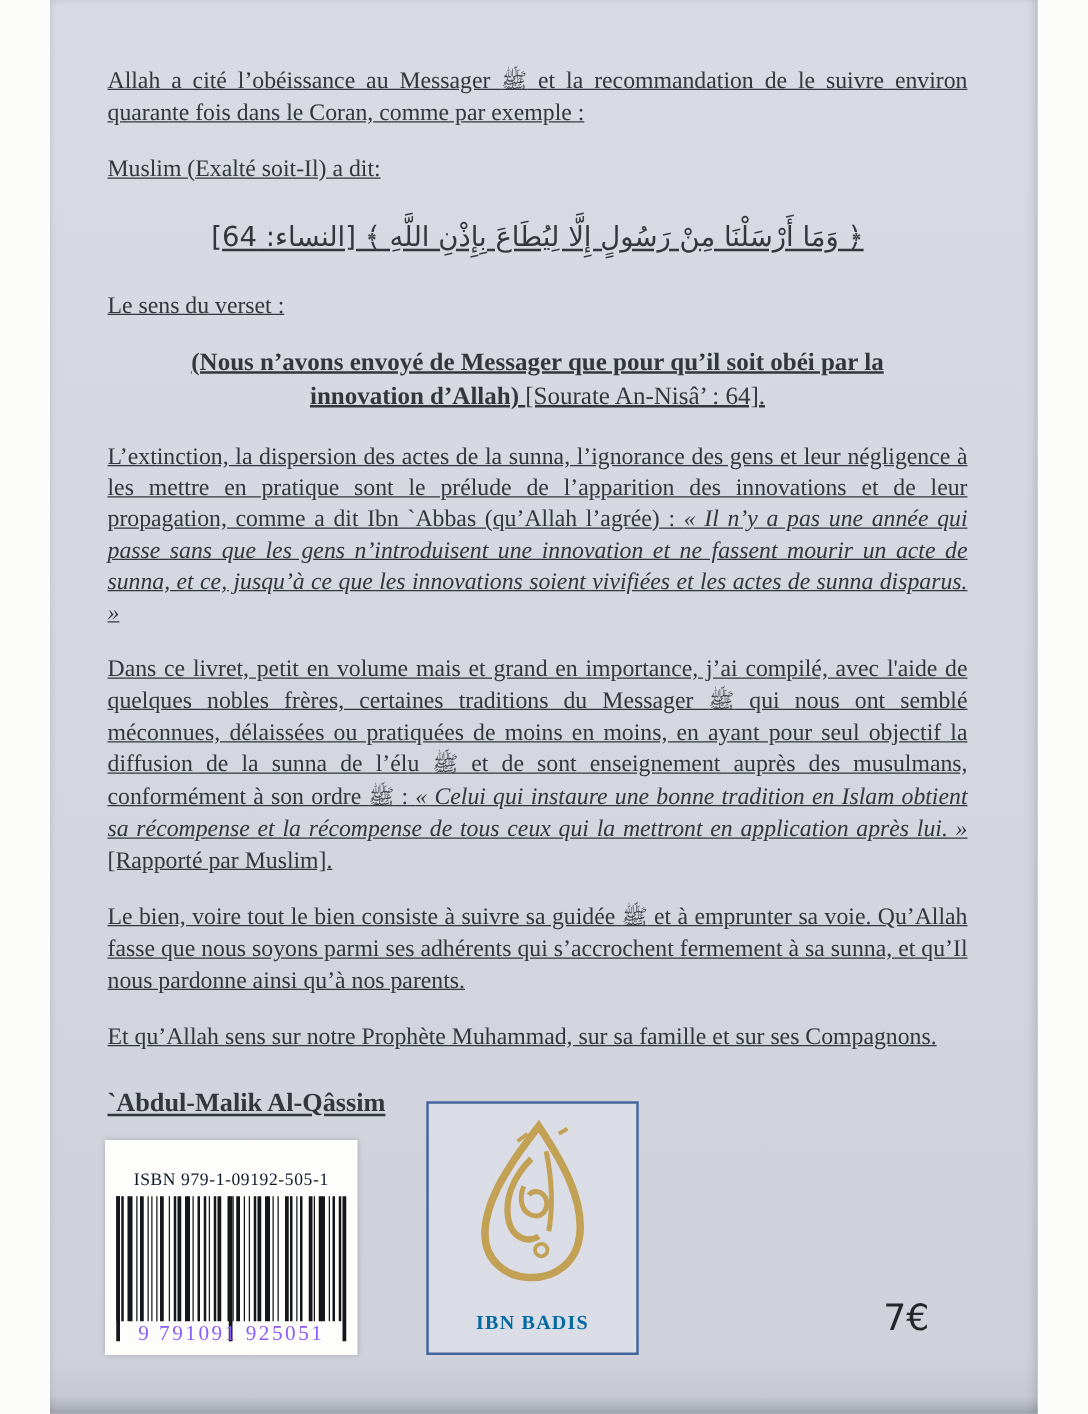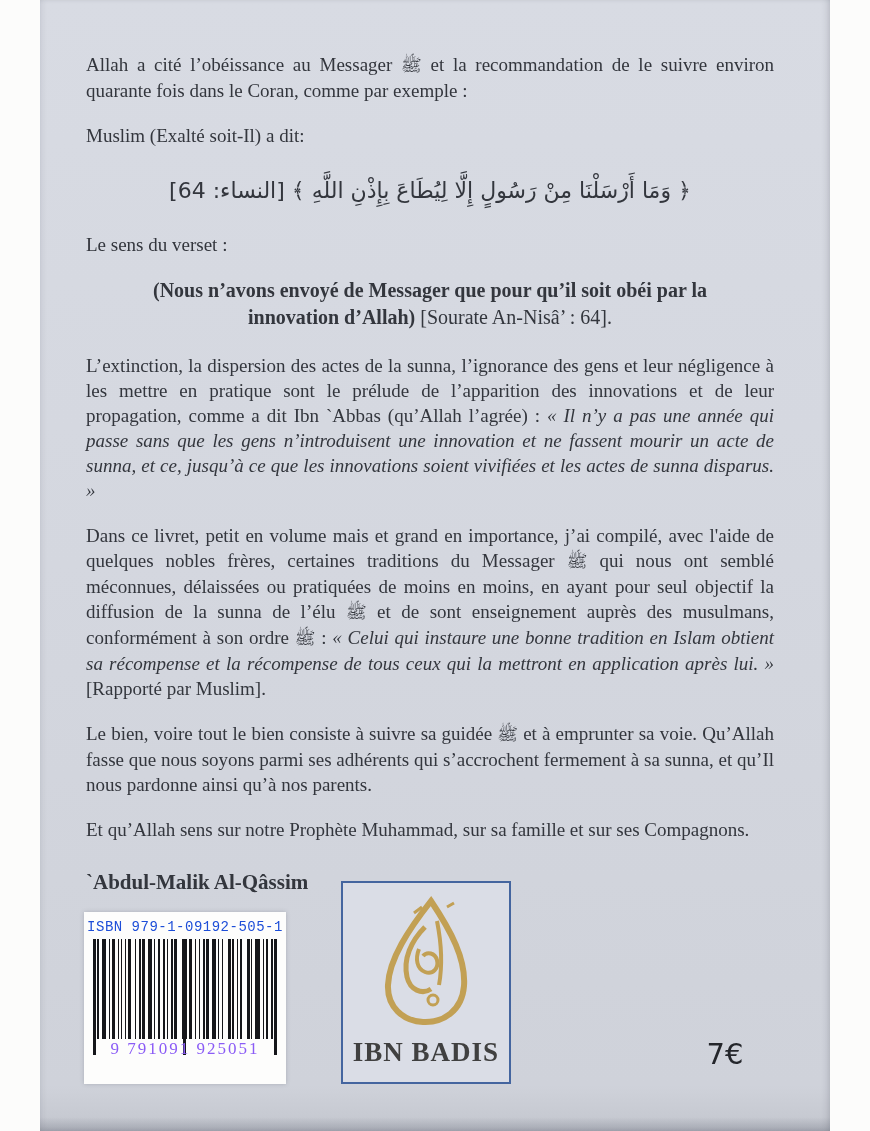--- a/index.html
+++ b/index.html
@@ -14,21 +14,21 @@
   .page{
     position:absolute;left:40px;top:0;width:790px;height:1131px;
     background:linear-gradient(180deg,#d8dbe3 0%,#d4d7df 50%,#cfd2da 96%,#c3c6ce 100%);
     box-shadow:inset -5px 0 10px -6px rgba(40,45,60,.35), inset 4px 0 8px -6px rgba(40,45,60,.25);
     color:#33363d;
   }
   .page::after{
     content:"";position:absolute;left:0;right:0;bottom:0;height:14px;
     background:linear-gradient(rgba(90,95,110,0),rgba(80,85,100,.28));
   }
-  .text-block{padding:52px 56px 0 46px;font-size:19px;line-height:25px;}
+  .text-block{padding:52px 56px 0 46px;font-size:19px;line-height:25px;text-decoration:underline;}
   .para{margin:0 0 20px 0;text-align:justify;}
   .para.no-just{text-align:left;}
   .italic{font-style:italic;}
   .saws{font-family:"DejaVu Sans",sans-serif;font-size:.9em;}
   .arabic-verse{
     direction:rtl;text-align:center;margin:26px 0 24px 0;
     font-family:"DejaVu Sans",sans-serif;font-size:22px;line-height:34px;
   }
   .translation{
     text-align:center;margin:16px auto 22px auto;width:82%;
@@ -39,39 +39,39 @@
     font-weight:bold;font-size:21px;
     padding-right:40px;margin-top:28px;
   }
   
   .barcode-box{
     position:absolute;left:44px;top:912px;width:202px;height:172px;
     background:#fdfdfc;box-shadow:0 0 4px rgba(60,65,80,.25);
     text-align:center;
   }
   .isbn-label{
-    font-family:Liberation Mono, monospace;font-size:14px;letter-spacing:.5px;
-    color:#1d4ed8;margin-top:7px;white-space:nowrap;
+    font-family:Liberation Serif, serif;font-size:14px;letter-spacing:.5px;
+    color:#0f172a;margin-top:25px;white-space:nowrap;
   }
   .bars{position:relative;height:100px;margin:4px 9px 0 9px;overflow:visible;}
   .bar{position:absolute;top:0;height:100px;background:#15161a;}
   .guard{position:absolute;top:0;height:116px;width:3px;background:#15161a;}
   .barcode-digits{
     position:relative;font-family:Liberation Serif, serif;font-size:17px;
     letter-spacing:2px;color:#8b5cf6;margin-top:0px;white-space:nowrap;
   }
   .logo-box{
     position:absolute;left:301px;top:881px;width:166px;height:199px;
     border:2px solid #44659f;background:#dadde6;
     display:flex;flex-direction:column;align-items:center;justify-content:flex-end;
   }
   .calli{position:absolute;top:10px;left:50%;transform:translateX(-50%);}
   .publisher-name{
-    font-family:"Liberation Serif",serif;font-weight:bold;font-size:27px;
-    color:#404040;letter-spacing:1px;margin-bottom:14px;white-space:nowrap;
+    font-family:"Liberation Serif",serif;font-weight:bold;font-size:16px;
+    color:#0369a1;letter-spacing:1px;margin-bottom:14px;white-space:nowrap;
   }
   .price{
     position:absolute;left:630px;top:1037px;width:110px;
     font-family:"DejaVu Sans",sans-serif;font-size:29px;color:#24262b;
     text-align:center;
   }
 </style>
 </head>
 <body>
 

